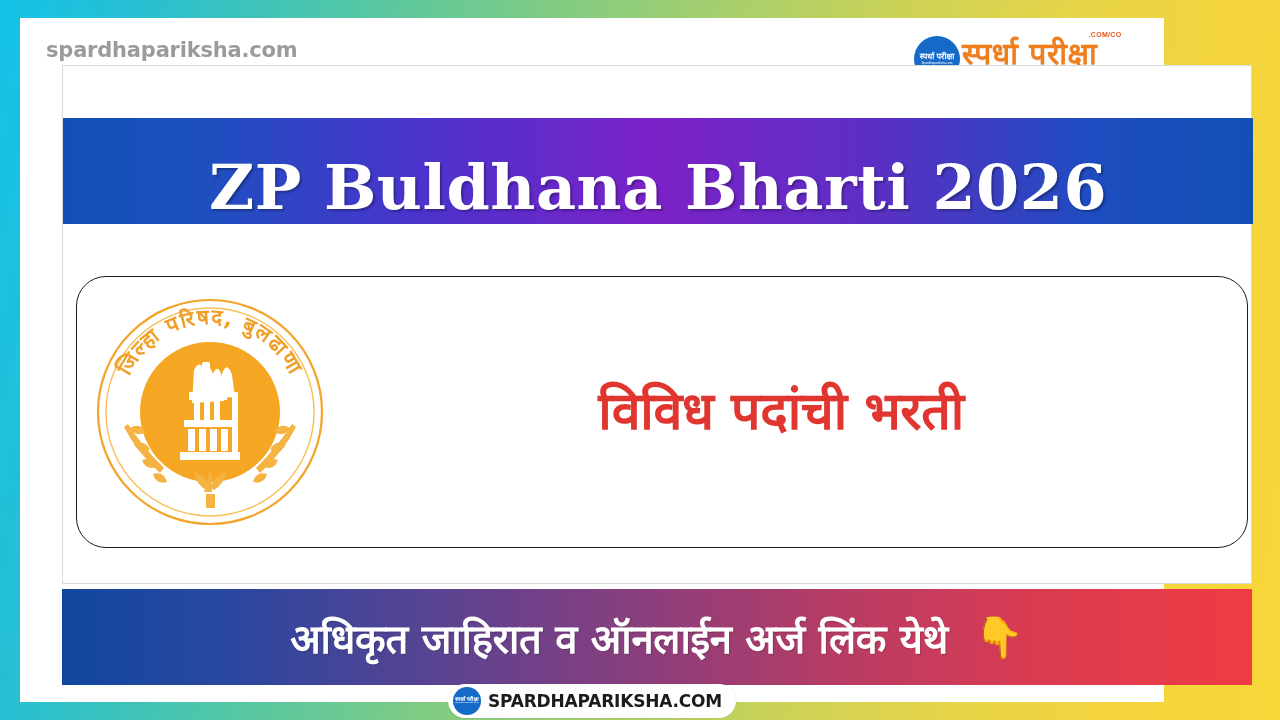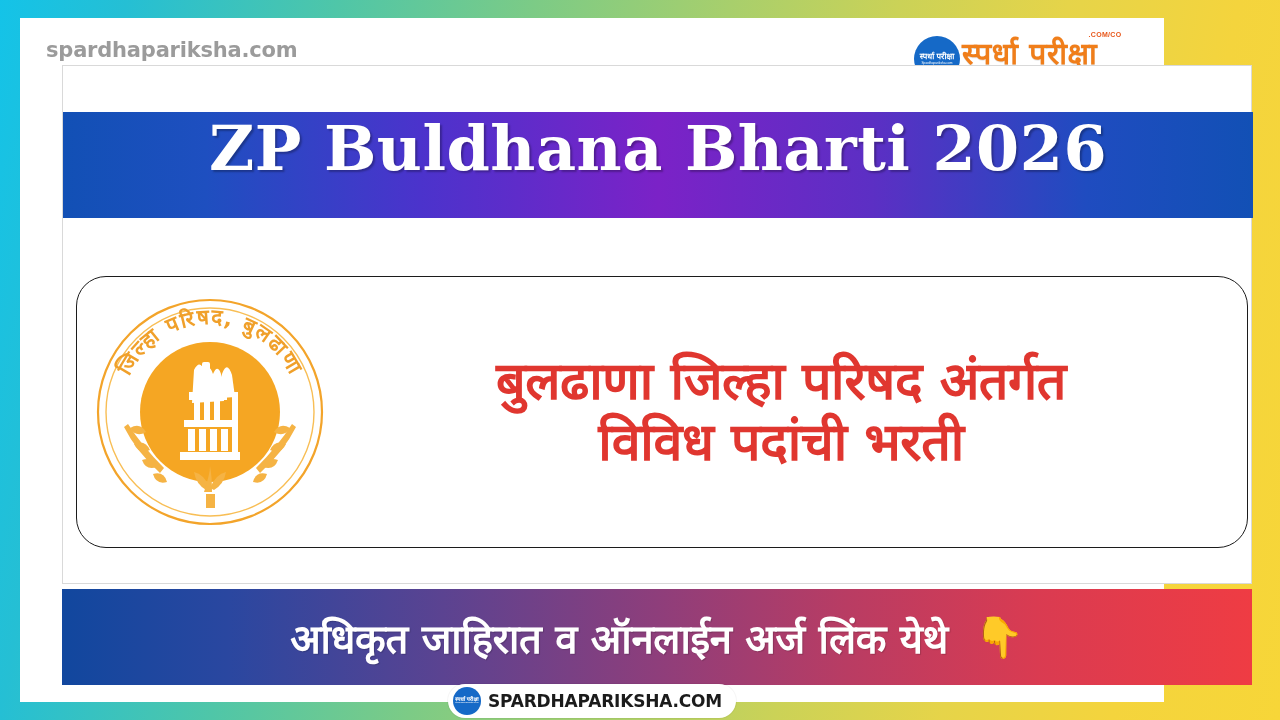--- a/index.html
+++ b/index.html
@@ -54,23 +54,23 @@
     font-size:7.4px; font-weight:700; color:#3b3b3b;
     letter-spacing:.1px; margin-top:2px; white-space:nowrap; text-align:center;
   }
   
   #frame{
     position:absolute; left:42px; top:47px; width:1190px; height:519px;
     border:1px solid #d9d9d9; background:#fff;
   }
   
   #title-banner{
-    position:absolute; left:0px; top:46px; width:1190px; height:106px;
+    position:absolute; left:0px; top:52px; width:1190px; height:106px;
     background:linear-gradient(90deg,#1250B5 0%,#1E4FC0 12%,#4B33CC 30%,#7B22C7 50%,#5C2FC4 68%,#1F4CC0 86%,#1250B5 100%);
-    display:flex; align-items:flex-start; justify-content:center;
+    display:flex; align-items:flex-end; justify-content:center;
   }
   #title-text{
     color:#ffffff; font-size:62px; font-weight:700;
     font-family:"DejaVu Serif","Liberation Serif",serif;
     letter-spacing:.5px; white-space:nowrap;
     text-shadow:2px 2px 2px rgba(0,0,0,.28);
   }
   
   #round-box{
     position:absolute; left:56px; top:258px; width:1172px; height:272px;
@@ -198,21 +198,20 @@
 
             <path d="M120 196 q-6 -14 -16 -16 q2 12 12 18 z"></path>
             <path d="M120 196 q6 -14 16 -16 q-2 12 -12 18 z"></path>
             <path d="M114 200 q6 -18 6 -26 q2 10 2 26 z"></path>
             <path d="M116 202 h9 v14 h-9 z"></path>
           </g>
         </svg>
       </div>
 
       <div id="headline">
-        <span class="l1">बुलढाणा जिल्हा परिषद अंतर्गत</span>
         <span class="l2">विविध पदांची भरती</span>
       </div>
 
     </div>
 
     <div id="cta-banner">
       <div id="cta-text">अधिकृत जाहिरात व ऑनलाईन अर्ज लिंक येथे</div>
       <div id="cta-emoji">👇</div>
     </div>
 

